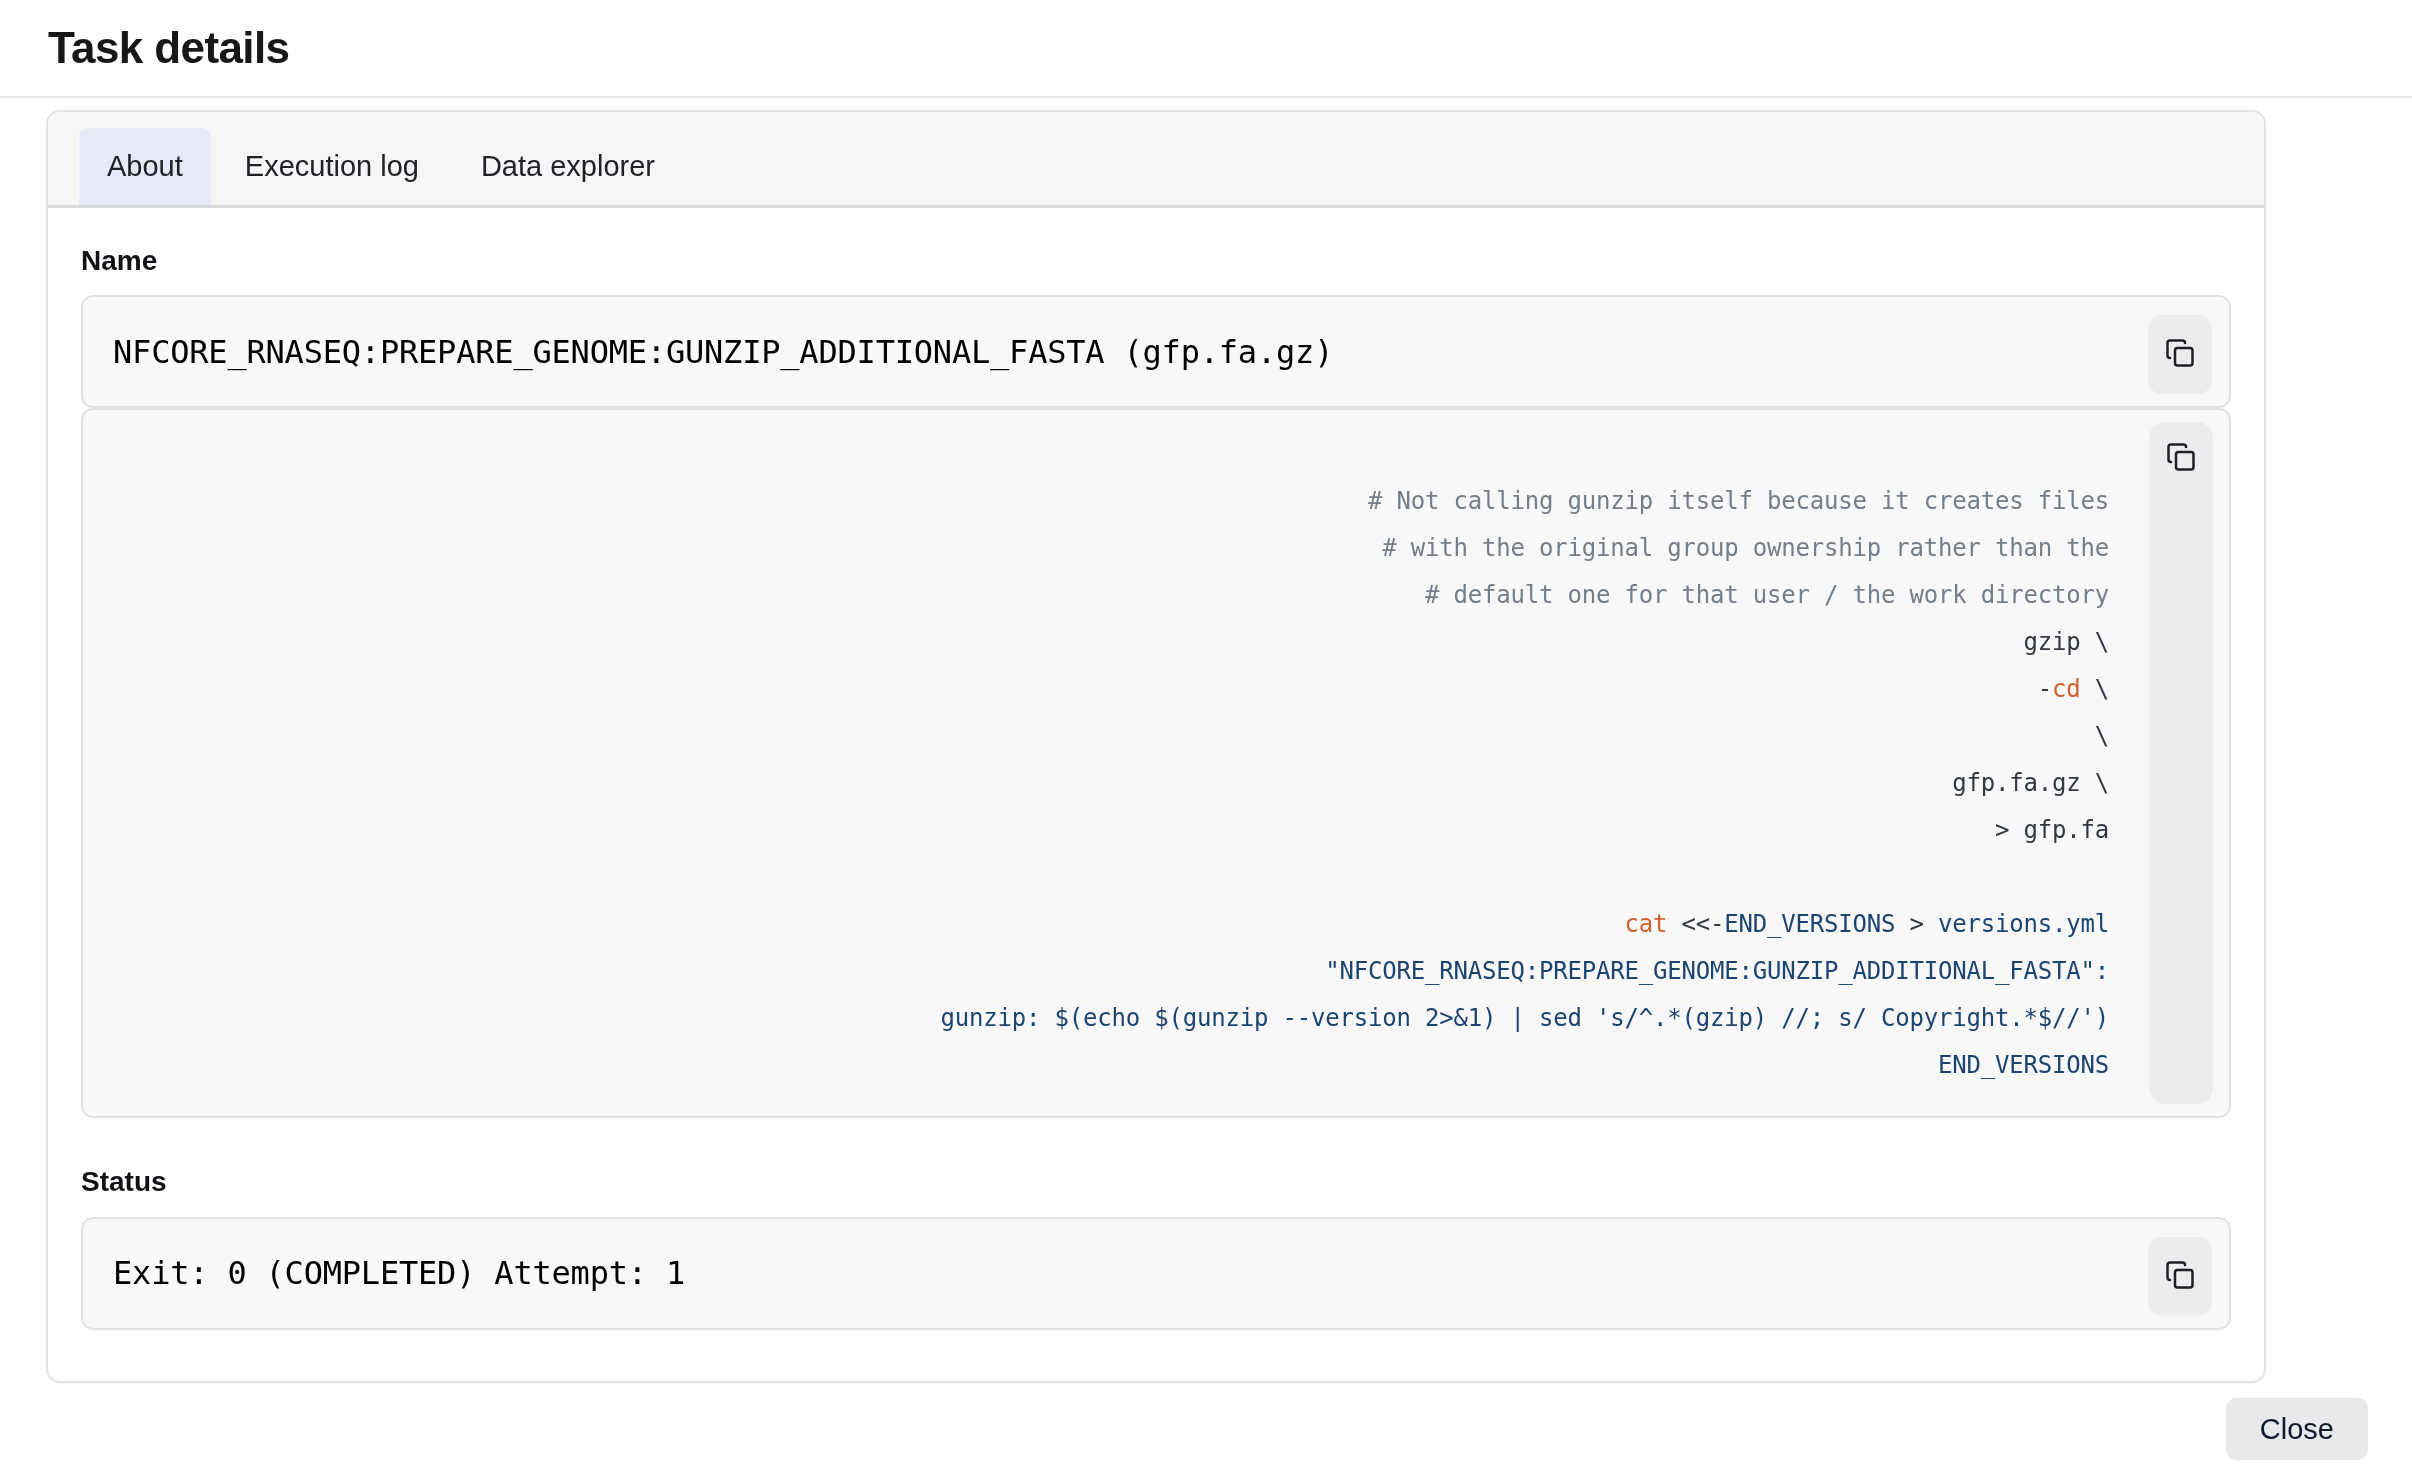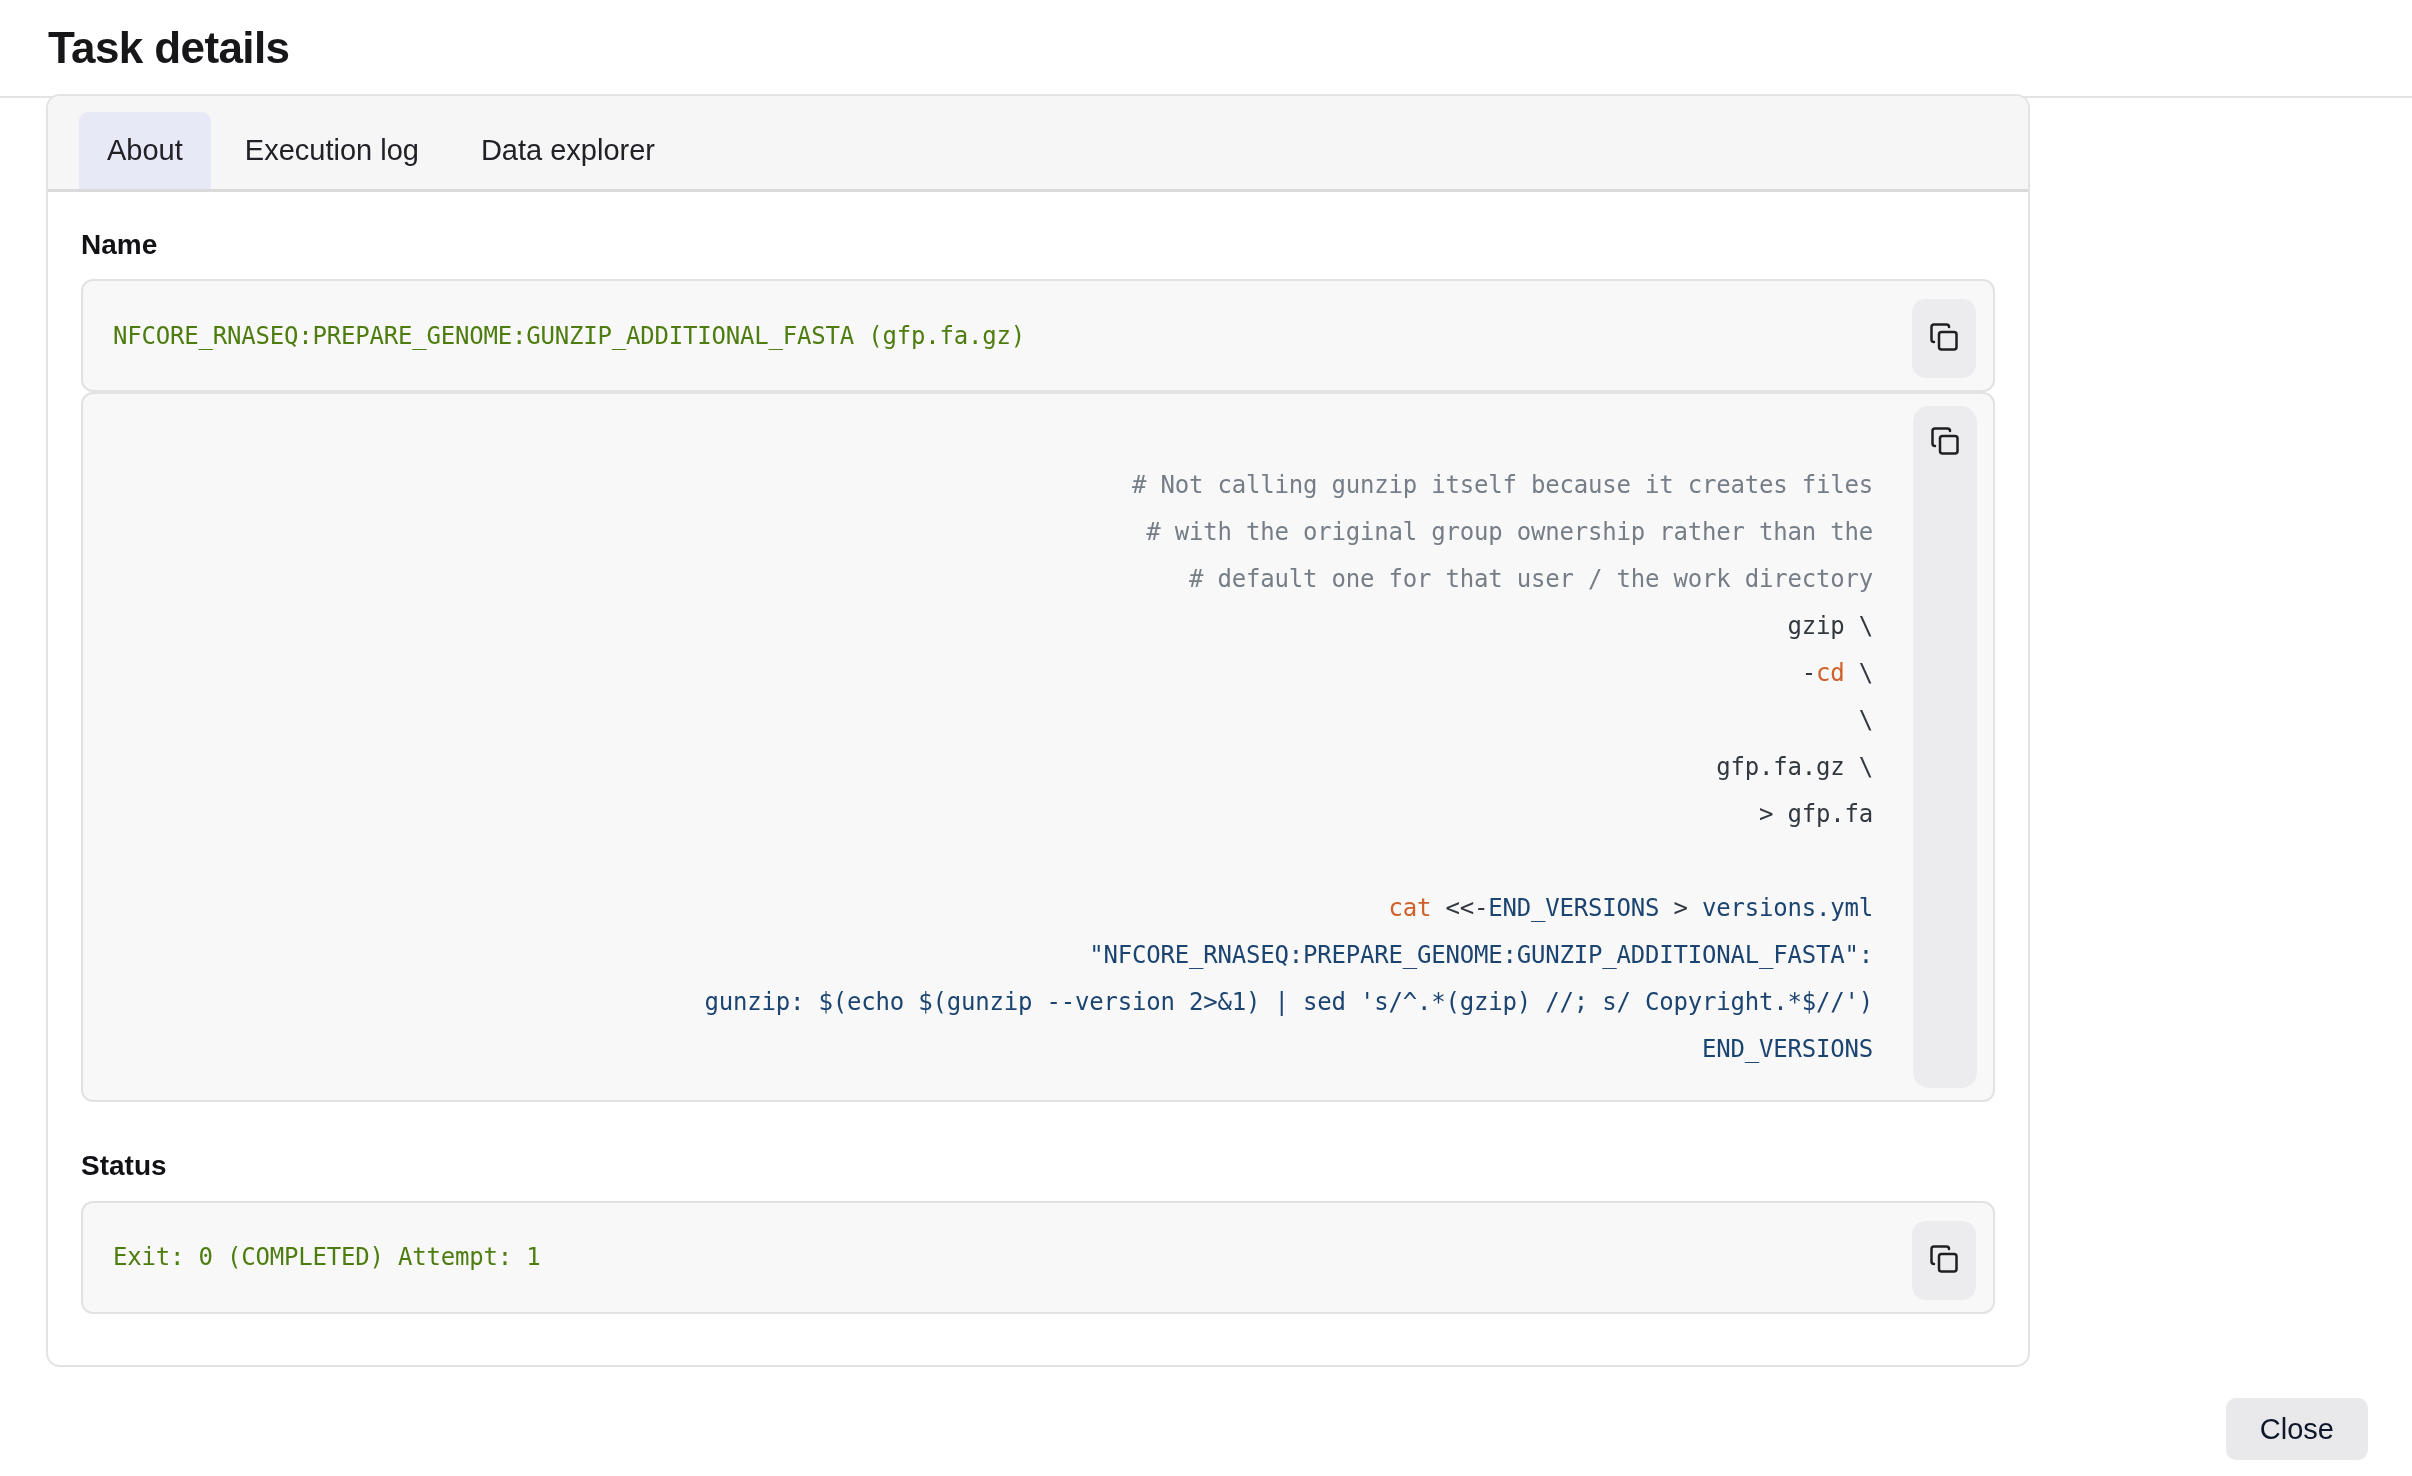--- a/index.html
+++ b/index.html
@@ -17,21 +17,21 @@
   body{
     width:2412px;height:1476px;position:relative;overflow:hidden;
     background:#ffffff;color:#18181b;
     font-family:"Liberation Sans",sans-serif;
   }
   .page-header{height:96px;display:flex;align-items:center;padding-left:48px;}
   .page-title{font-size:44px;font-weight:700;letter-spacing:-0.6px;color:#17171a;margin:0;}
   .header-divider{height:2px;background:#e4e4e7;width:100%;}
 
   .card{
-    position:absolute;left:46px;top:94px;width:1984px;height:1273px;
+    position:absolute;left:46px;top:110px;width:2220px;height:1273px;
     background:#ffffff;border:2px solid #e3e3e6;border-radius:14px;overflow:hidden;
   }
   .tabbar{
     background:#f6f6f7;height:96px;border-bottom:3px solid #dadadd;
     display:flex;align-items:flex-end;padding-left:31px;gap:6px;
   }
   .tab{
     height:77px;display:flex;align-items:center;padding:0 28px;
     font-family:"Liberation Sans",sans-serif;font-size:29px;color:#212127;
     background:transparent;border:none;border-radius:9px 9px 0 0;cursor:pointer;
@@ -43,21 +43,21 @@
   .heading-command{margin-top:27px;}
   .heading-status{margin-top:49px;}
 
   .valuebox{
     position:relative;background:var(--box-bg);
     border:2px solid var(--box-border);border-radius:12px;width:100%;
   }
   .singleline{height:113px;display:flex;align-items:center;padding:0 120px 0 30px;}
   .mono{
     font-family:"DejaVu Sans Mono","Liberation Mono",monospace;
-    font-size:24px;color:#4d7c0f;letter-spacing:-0.2px;
+    font-size:32px;color:#000000;letter-spacing:-0.2px;
   }
   .codebox{height:710px;padding:68px 120px 31px 32px;overflow:hidden;text-align:right;}
   .codebox pre{
     margin:0;white-space:pre;
     font-family:"DejaVu Sans Mono","Liberation Mono",monospace;
     font-size:24px;line-height:47px;color:var(--code-plain);letter-spacing:-0.2px;
   }
   .tok-plain{color:var(--code-plain);}
   .tok-comment{color:var(--code-comment);}
   .tok-orange{color:var(--accent-orange);}

